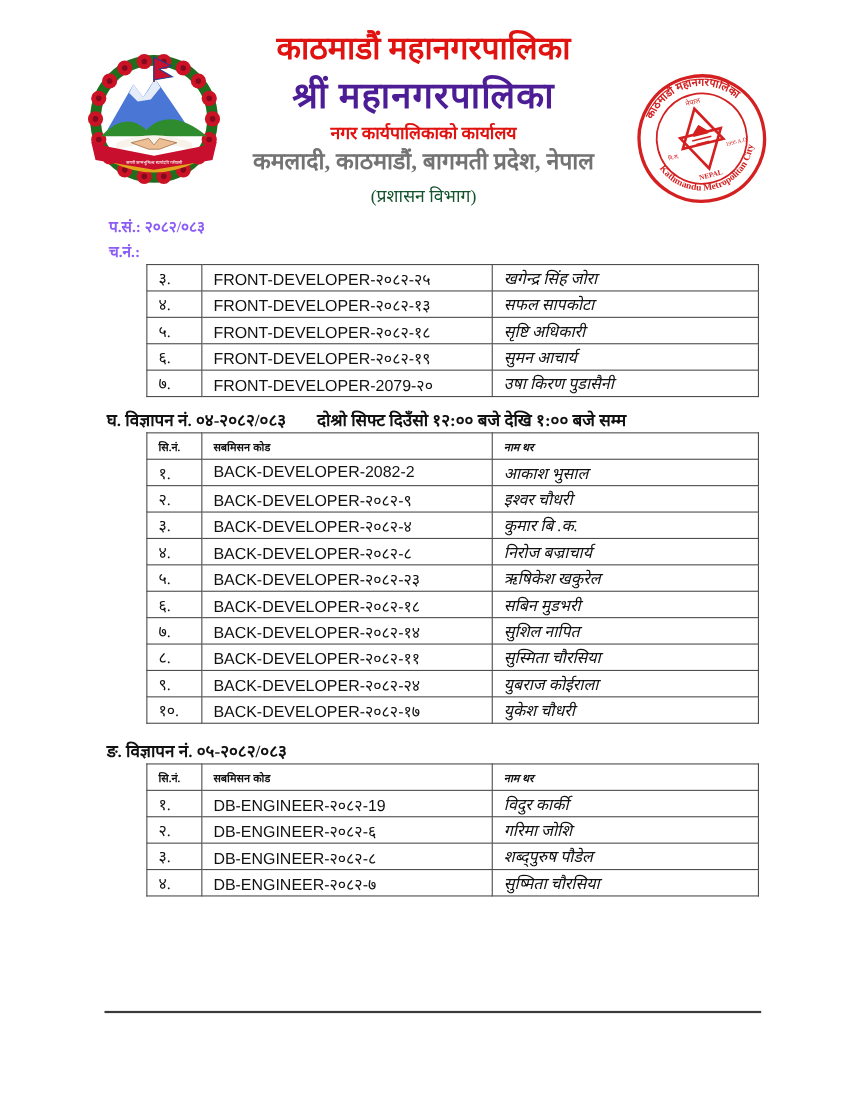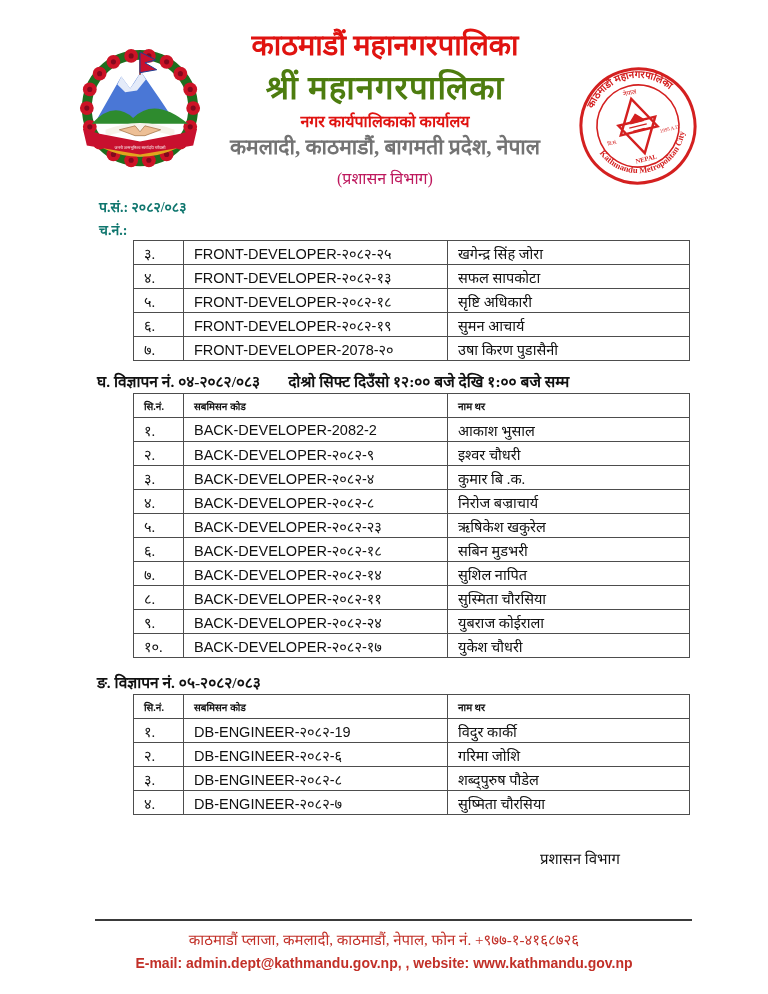--- a/index.html
+++ b/index.html
@@ -6,38 +6,38 @@
   .page{
     position:relative;width:768px;height:994px;background:#ffffff;
     font-family:"Liberation Serif","DejaVu Serif",serif;color:#111;
     overflow:hidden;
   }
   
   .emblem{position:absolute;left:76px;top:44px;width:128px;height:142px;}
   .seal{position:absolute;left:576px;top:58px;width:124px;height:136px;}
   .head-text{position:absolute;left:200px;top:30px;width:370px;text-align:center;}
   .t1{font-size:29px;font-weight:bold;color:#e01310;line-height:1.1;}
-  .t2{font-size:33px;font-weight:800;color:#4d7c0f;letter-spacing:1px;margin-top:8px;line-height:1.15;}
+  .t2{font-size:33px;font-weight:800;color:#4c1d95;letter-spacing:1px;margin-top:8px;line-height:1.15;}
   .t3{font-size:16px;font-weight:bold;color:#e01310;margin-top:5px;line-height:1.1;}
   .t4{font-size:21px;font-weight:bold;color:#737373;margin-top:5px;line-height:1.15;}
-  .t5{font-size:16px;color:#be185d;margin-top:7px;}
-  
-  .refs{position:absolute;left:99px;top:201px;color:#0f766e;font-weight:bold;font-size:14px;line-height:1;}
+  .t5{font-size:16px;color:#14532d;margin-top:7px;}
+  
+  .refs{position:absolute;left:99px;top:201px;color:#8b5cf6;font-weight:bold;font-size:14px;line-height:1;}
   .refs .r1{margin-bottom:9px;}
   
   table.doc{border-collapse:collapse;table-layout:fixed;width:556px;position:absolute;left:133px;}
   table.doc td,table.doc th{
     border:1px solid #4d4d4d;height:23px;padding:0 10px;
     font-size:14.5px;text-align:left;vertical-align:middle;font-weight:normal;
     overflow:hidden;white-space:nowrap;
   }
   table.doc thead th{font-weight:bold;font-size:10px;}
   .col-sn{width:50px;}
   .col-code{width:264px;font-family:"Liberation Sans","DejaVu Sans",sans-serif;font-size:13.5px;}
-  .col-name{width:242px;}
+  .col-name{width:242px;font-style:italic;}
   #table-front{top:240px;}
   #table-back{top:393px;}
   #table-db{top:694px;}
   
   .section{position:absolute;left:97px;width:600px;font-size:15.5px;font-weight:600;color:#111;display:flex;gap:28px;white-space:nowrap;}
   #section-gha{top:370px;}
   #section-nga{top:671px;text-align:center;}
   
   .signature{position:absolute;left:540px;top:848px;width:160px;font-size:15px;color:#111;text-align:left;}
   .footer-rule{position:absolute;left:95px;top:919px;width:597px;border-top:2px solid #3a3a3a;}
@@ -175,21 +175,21 @@
           <td class="col-code">FRONT-DEVELOPER-२०८२-१८</td>
           <td class="col-name">सृष्टि अधिकारी</td>
         </tr>
         <tr>
           <td class="col-sn">६.</td>
           <td class="col-code">FRONT-DEVELOPER-२०८२-१९</td>
           <td class="col-name">सुमन आचार्य</td>
         </tr>
         <tr>
           <td class="col-sn">७.</td>
-          <td class="col-code">FRONT-DEVELOPER-2078-२०</td>
+          <td class="col-code">FRONT-DEVELOPER-2079-२०</td>
           <td class="col-name">उषा किरण पुडासैनी</td>
         </tr>
       </tbody>
   </table>
 
   <div class="section" id="section-gha">
     <span>घ. विज्ञापन नं. ०४-२०८२/०८३</span>
     <span>दोश्रो सिफ्ट दिउँसो १२:०० बजे देखि १:०० बजे सम्म</span>
   </div>
 
@@ -294,21 +294,16 @@
           <td class="col-name">शब्द्पुरुष पौडेल</td>
         </tr>
         <tr>
           <td class="col-sn">४.</td>
           <td class="col-code">DB-ENGINEER-२०८२-७</td>
           <td class="col-name">सुष्मिता चौरसिया</td>
         </tr>
       </tbody>
   </table>
 
-  <div class="signature">प्रशासन विभाग</div>
 
   <div class="footer-rule"></div>
-  <div class="footer">
-    <div class="f1">काठमाडौं प्लाजा, कमलादी, काठमाडौं, नेपाल, फोन नं. +९७७-१-४१६८७२६</div>
-    <div class="f2">E-mail: admin.dept@kathmandu.gov.np, , website: www.kathmandu.gov.np</div>
-  </div>
 
 </div>
 
 </body></html>

